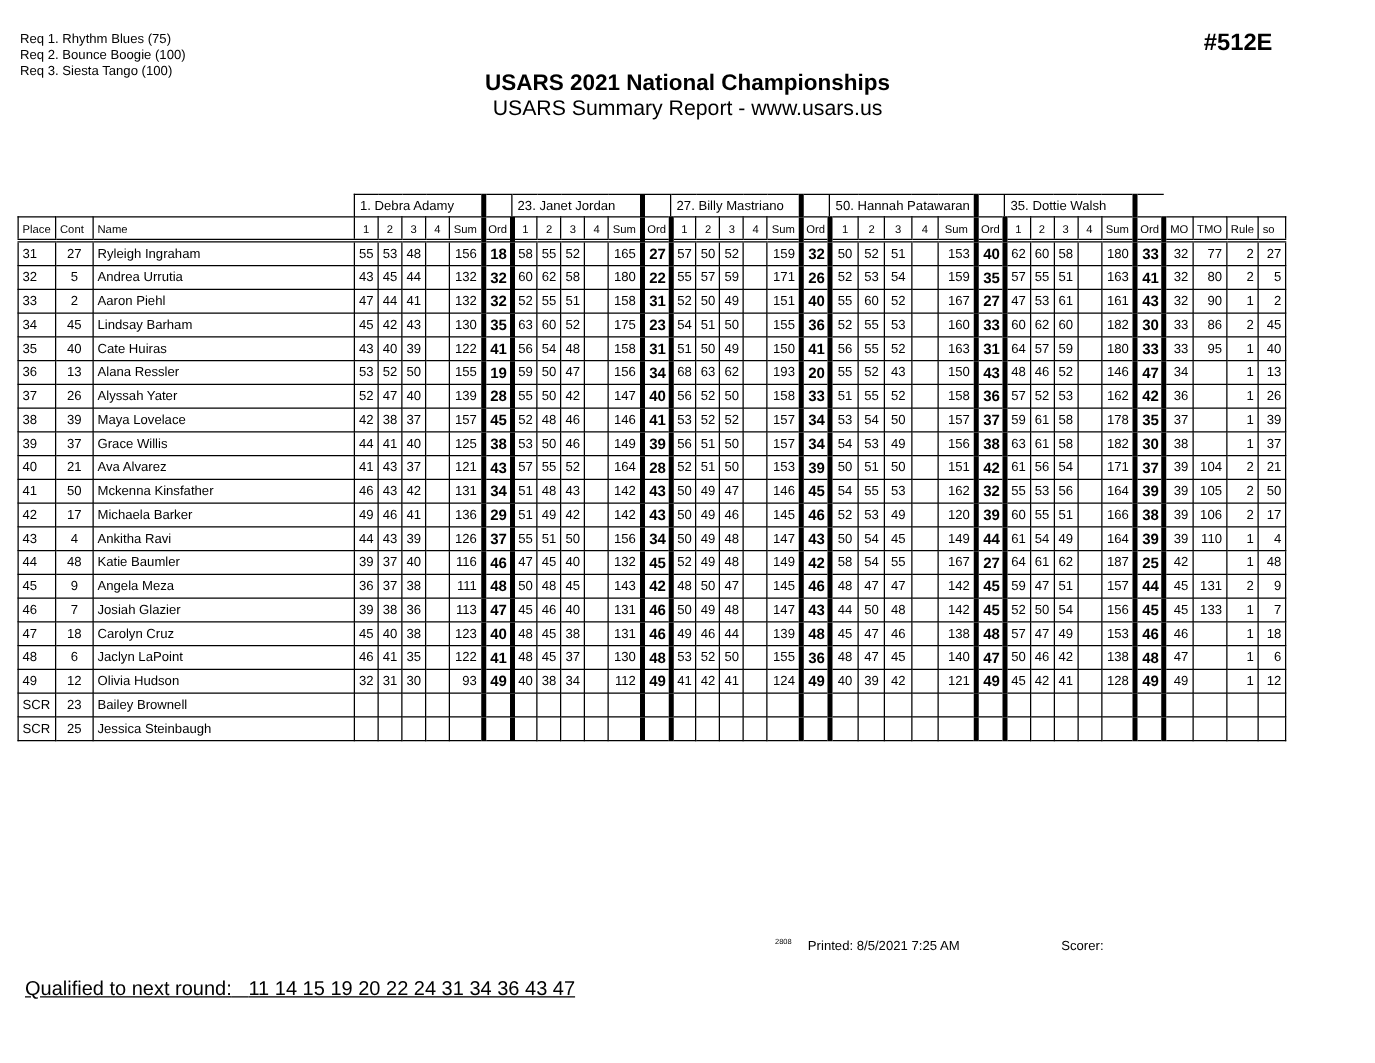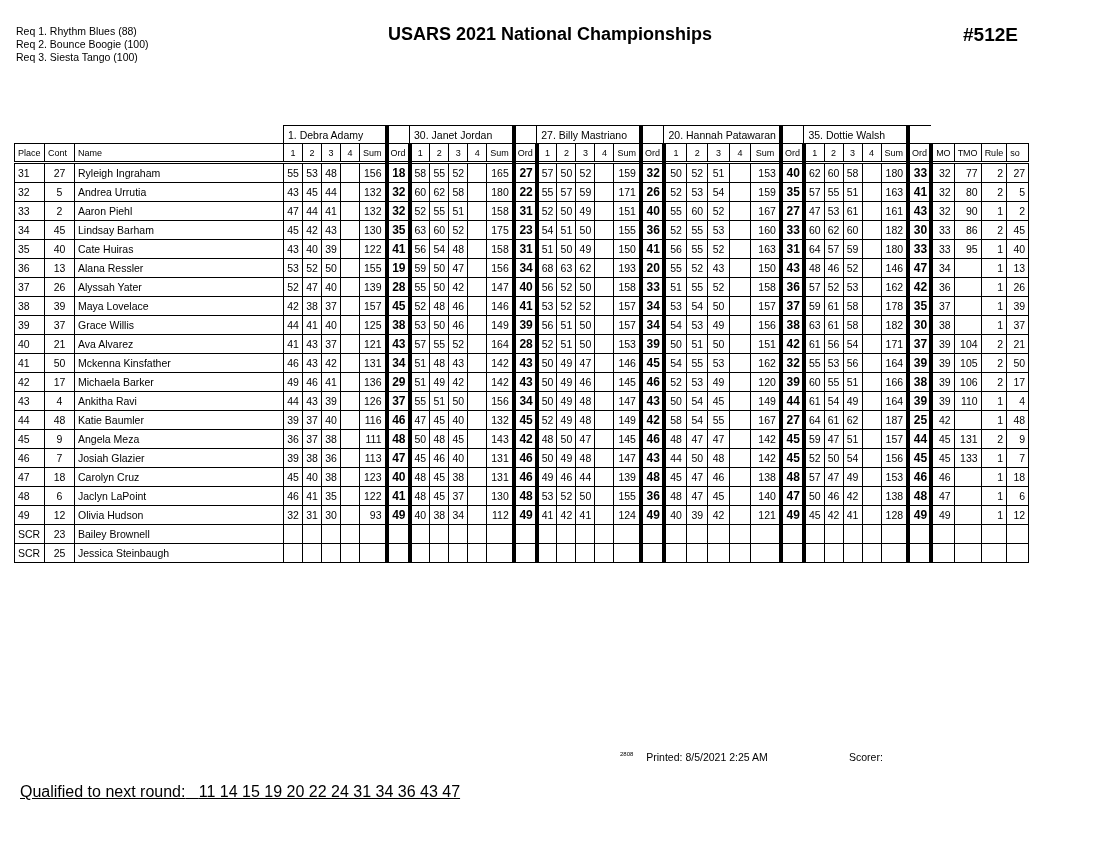--- a/index.html
+++ b/index.html
@@ -1,52 +1,53 @@
 <!DOCTYPE html>
 <html><head>
 <meta charset="utf-8">
 <style>
   html, body { margin:0; padding:0; background:#fff; }
   body { width:1100px; height:850px; position:relative; font-family:"Liberation Sans", sans-serif; color:#000; overflow:hidden; }
   .reqs { position:absolute; left:16px; top:25px; font-size:10.5px; line-height:13px; }
   .event-no { position:absolute; left:963px; top:24px; font-size:19px; font-weight:bold; }
   .hdr { position:absolute; left:300px; width:500px; text-align:center; top:24px; }
-  .hdr .t1 { font-size:18px; font-weight:bold; line-height:21px; }
+  .hdr .t1 { font-size:18px; font-weight:bold; line-height:21px;margin-top:32px; }
   .hdr .t2 { font-size:15px; line-height:17px; }
   .hdr .t3 { font-size:19px; font-weight:bold; line-height:25px; }
   .hdr .t4 { font-size:17px; line-height:20px; }
 
-  table.grid { position:absolute; left:14px; top:125px; border-collapse:collapse; font-size:10.5px; table-layout:fixed; }
+  table.grid { position:absolute; left:14px; top:155px; border-collapse:collapse; font-size:10.5px; table-layout:fixed; }
   table.grid td { border:1px solid #000; height:18px; padding:0 3px; white-space:nowrap; overflow:hidden; }
   table.grid tr.judges td { height:17px; }
   table.grid tr.judges td.blank { border:none; }
   table.grid tr.judges td.jname { font-size:10.5px; padding-left:4px; border-bottom:1px solid #000; }
   table.grid tr.colhdr td { font-size:9px; height:17px; border-bottom:3px double #000; }
   table.grid td.num { text-align:right; }
   table.grid td.c { text-align:center; }
   table.grid td.ord { font-weight:bold; font-size:12px; text-align:right; border-left:4px solid #000; border-right:4px solid #000; padding:0 2px; }
   table.grid tr.colhdr td.ord { font-weight:normal; font-size:9px; text-align:left; }
   table.grid tr.judges td.ordsp { border-left:4px solid #000; border-right:none; }
 
   .footer-q { position:absolute; left:20px; top:783px; font-size:16px;text-decoration:underline; }
   .footer-p { position:absolute; left:620px; top:751px; font-size:10.5px; }
   .footer-p .tiny { font-size:6px; vertical-align:top; margin-right:10px; }
   .footer-s { position:absolute; left:849px; top:751px; font-size:10.5px; }
 </style>
 </head>
 <body>
 
 <div class="reqs">
-  <div>Req  1.  Rhythm Blues (88)</div>
+  <div>Req  1.  Rhythm Blues (75)</div>
   <div>Req  2.  Bounce Boogie (100)</div>
   <div>Req  3.  Siesta Tango (100)</div>
 </div>
 
 <div class="hdr">
   <div class="t1">USARS 2021 National Championships</div>
+  <div class="t4">USARS Summary Report - www.usars.us</div>
 </div>
 <div class="event-no">#512E</div>
 
 <table class="grid" id="grid">
   <colgroup id="cols">
       <col style="width: 30px;">
       <col style="width: 30px;">
       <col style="width: 209px;">
       <col style="width: 19px;">
       <col style="width: 19px;">
@@ -81,25 +82,25 @@
       <col style="width: 21px;">
       <col style="width: 27px;">
       <col style="width: 23px;">
       <col style="width: 22px;">
     </colgroup>
   <tbody id="tbody">
       <tr class="judges">
         <td class="blank" colspan="3"></td>
         <td class="jname" colspan="5">1.  Debra Adamy</td>
         <td class="ordsp"></td>
-        <td class="jname" colspan="5">30.  Janet Jordan</td>
+        <td class="jname" colspan="5">23.  Janet Jordan</td>
         <td class="ordsp"></td>
         <td class="jname" colspan="5">27.  Billy Mastriano</td>
         <td class="ordsp"></td>
-        <td class="jname" colspan="5">20.  Hannah Patawaran</td>
+        <td class="jname" colspan="5">50.  Hannah Patawaran</td>
         <td class="ordsp"></td>
         <td class="jname" colspan="5">35.  Dottie Walsh</td>
         <td class="ordsp"></td>
         <td class="blank" colspan="4"></td>
       </tr>
       <tr class="colhdr">
         <td>Place</td>
         <td>Cont</td>
         <td>Name</td>
         <td class="c">1</td>
@@ -958,15 +959,15 @@
       </tr>
     </tbody>
 </table>
 
 <div class="footer-q">
   <span>Qualified to next round:</span>&nbsp;&nbsp;
   <span>11 14 15 19 20 22 24 31 34 36 43 47</span>
 </div>
 <div class="footer-p">
   <span class="tiny">2808</span>
-  <span>Printed:  8/5/2021  2:25 AM</span>
+  <span>Printed:  8/5/2021  7:25 AM</span>
 </div>
 <div class="footer-s">Scorer:</div>
 
 </body></html>

